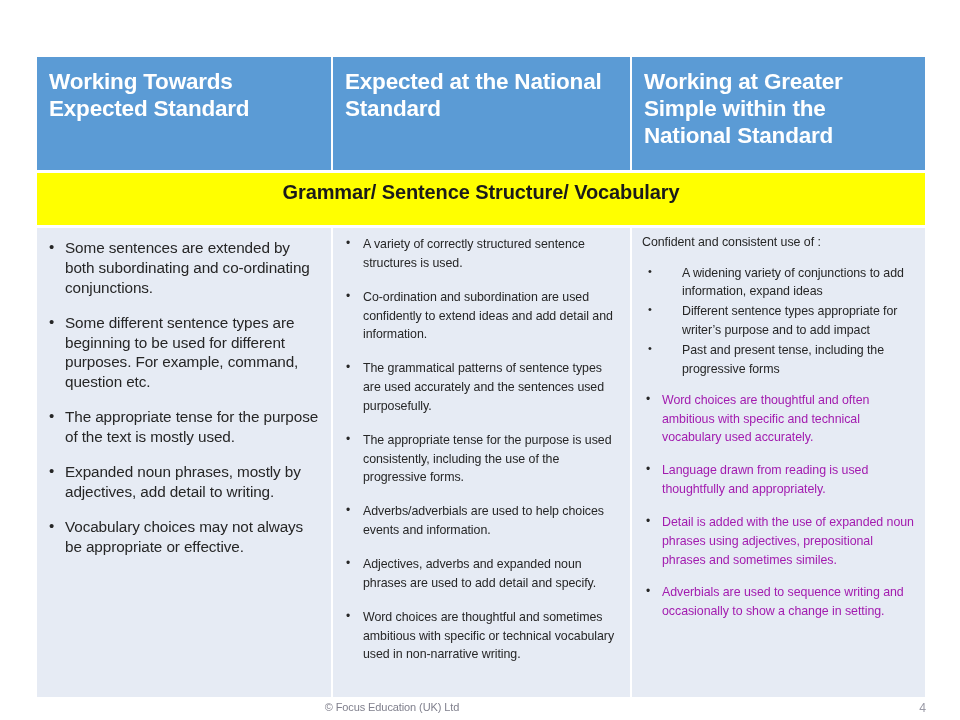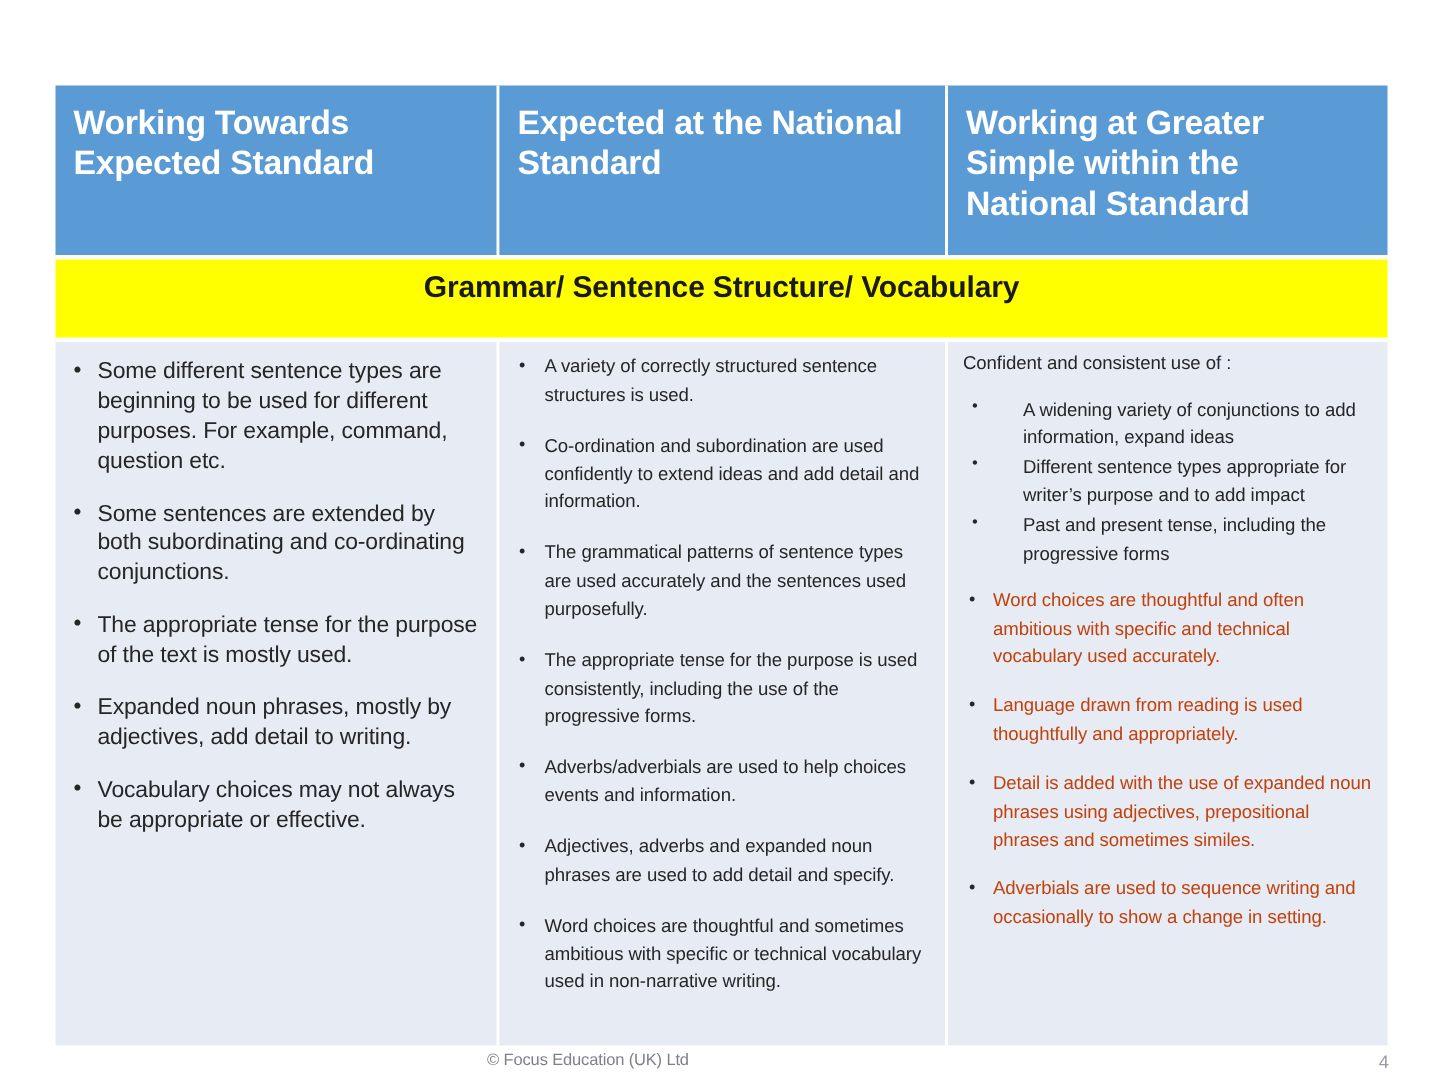--- a/index.html
+++ b/index.html
@@ -170,21 +170,21 @@
   }
   ul.lvl3 {
     list-style: none;
     margin: 0;
     padding: 0;
   }
   ul.lvl3 > li {
     position: relative;
     padding-left: 20px;
     margin-bottom: 14px;
-    color: #c2410c;
+    color: #a21caf;
     font-size: 12.4px;
     line-height: 1.52;
     letter-spacing: -0.05px;
   }
   ul.lvl3 > li::before {
     content: "\2022";
     position: absolute;
     left: 4px;
     top: -1px;
     font-size: 12px;
@@ -231,22 +231,22 @@
     </div>
 
     <div class="banner-row">
       <span class="banner-text">Grammar/ Sentence Structure/ Vocabulary</span>
     </div>
 
     <div class="body-row">
 
       <div class="body-cell c1">
         <ul class="lvl1">
+          <li>Some sentences are extended by both subordinating and co-ordinating conjunctions.</li>
           <li>Some different sentence types are beginning to be used for different purposes. For example, command, question etc.</li>
-          <li>Some sentences are extended by both subordinating and co-ordinating conjunctions.</li>
           <li>The  appropriate tense for the purpose of the text is mostly used.</li>
           <li>Expanded noun phrases, mostly by adjectives, add detail to writing.</li>
           <li>Vocabulary choices may not always be appropriate or effective.</li>
         </ul>
       </div>
 
       <div class="body-cell c2">
         <ul class="lvl2">
           <li>A variety of correctly structured sentence structures is used.</li>
           <li>Co-ordination and subordination are used confidently to extend ideas and add detail and information.</li>

